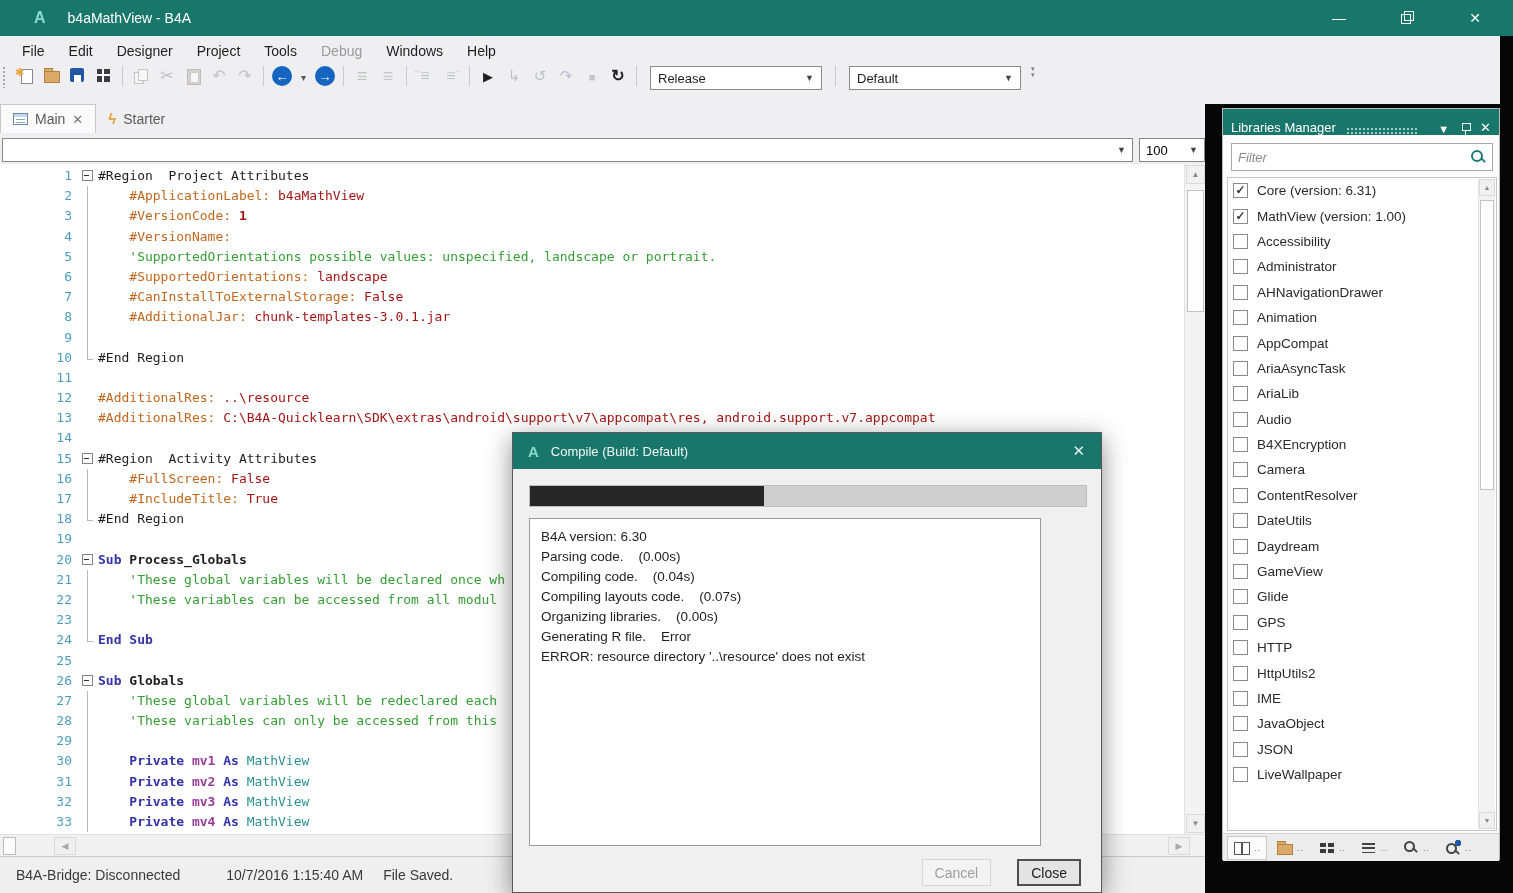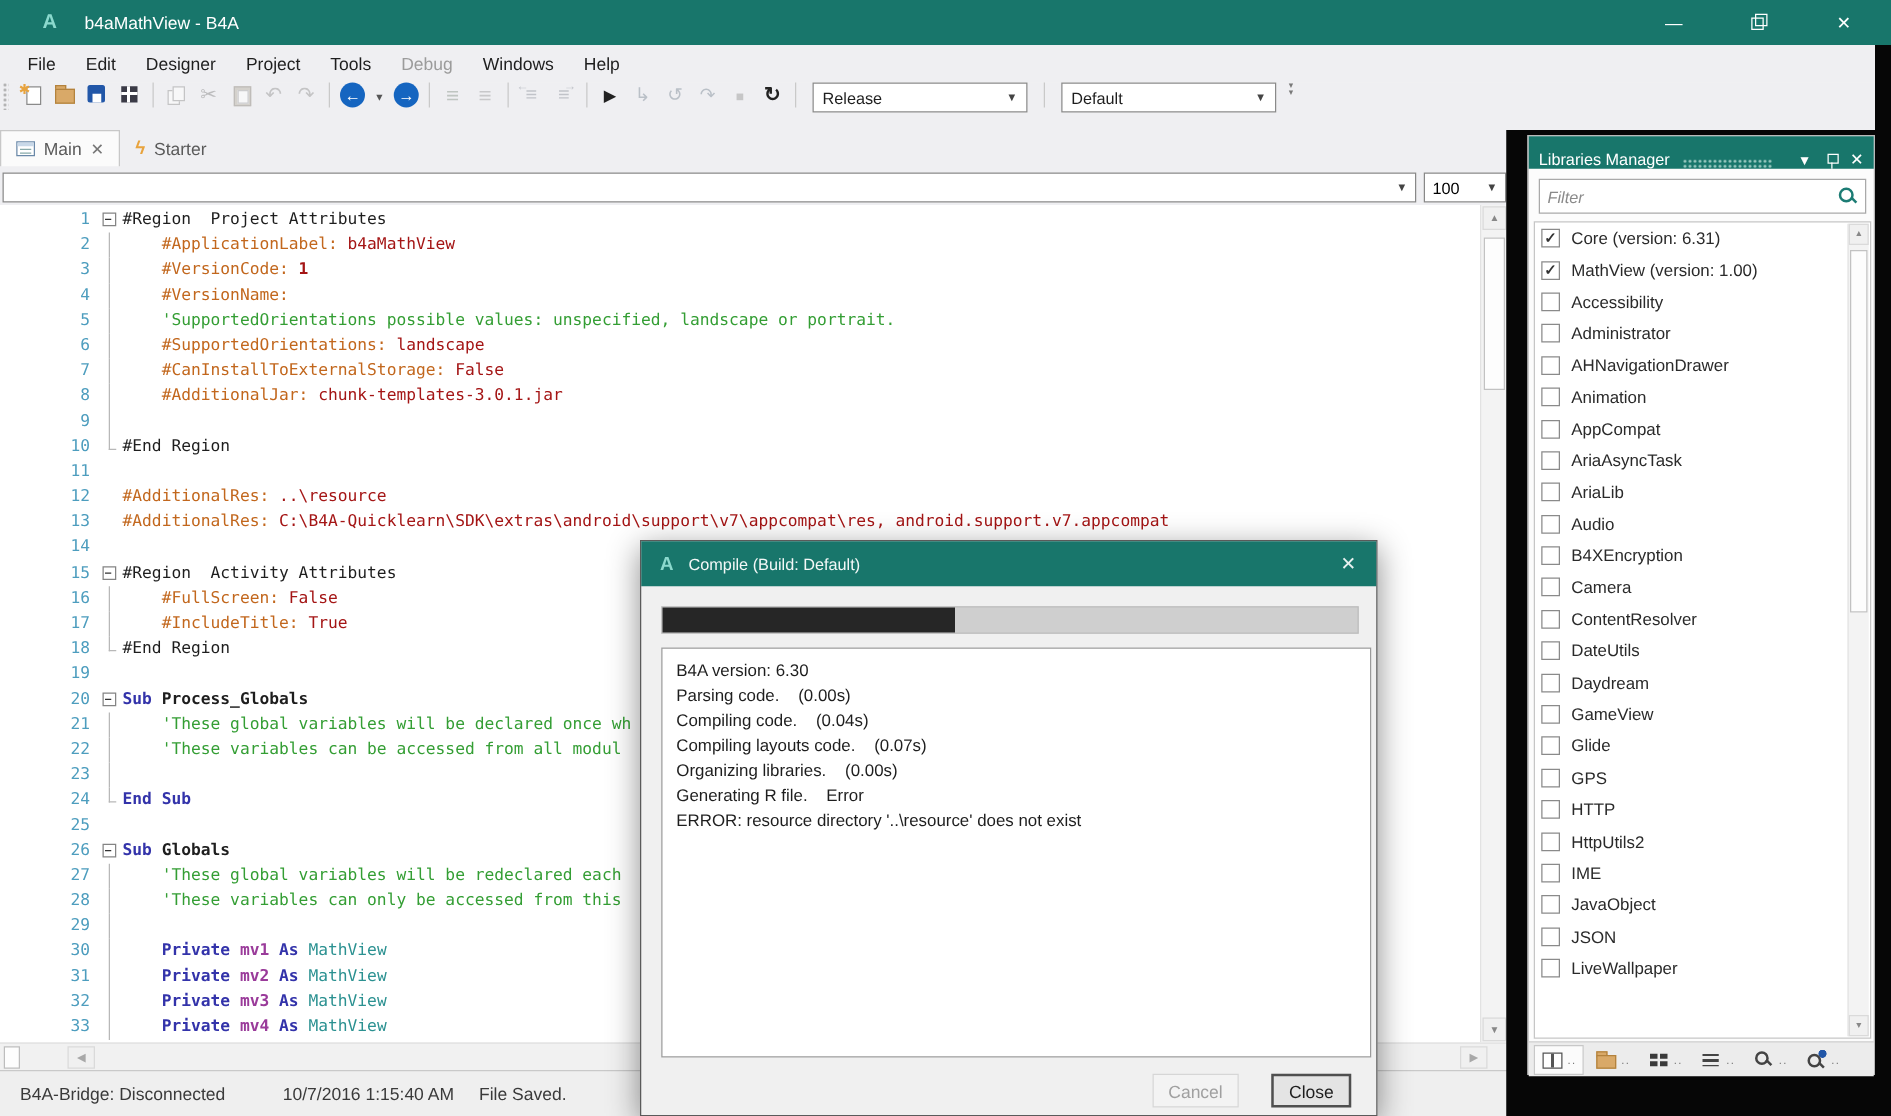--- a/index.html
+++ b/index.html
@@ -165,21 +165,21 @@
   .pti-references::after{content:"";position:absolute;left:10px;top:11px;width:6px;height:2px;background:#444;transform:rotate(45deg)}
 
   
   #dialog{position:absolute;left:512px;top:432px;width:590px;height:461px;background:#F0F0F0;border:1px solid #5A5A5A;box-shadow:0 6px 24px rgba(0,0,0,.45);z-index:50}
   #dlg-title{position:absolute;left:0;top:0;right:0;height:36px;background:var(--teal);display:flex;align-items:center;color:#fff}
   #dlg-title .app-logo{margin-left:15px;font-size:15px}
   #dlg-title .t{font-size:13px;margin-left:12px;opacity:.95}
   #dlg-close{margin-left:auto;margin-right:16px;font-size:15px;opacity:.9;cursor:default}
   #dlg-progress{position:absolute;left:16px;top:52px;width:558px;height:22px;background:#CFCFCF;border:1px solid #BDBDBD}
   #dlg-progress-fill{height:100%;background:#262626}
-  #compile-log{position:absolute;left:16px;top:85px;width:568px;height:328px;background:#fff;border:1px solid #9B9B9B;padding:8px 11px;font-size:13.5px;color:#1E1E1E;overflow:hidden}
+  #compile-log{position:absolute;left:16px;top:85px;width:512px;height:328px;background:#fff;border:1px solid #9B9B9B;padding:8px 11px;font-size:13.5px;color:#1E1E1E;overflow:hidden}
   .logline{line-height:20px;white-space:pre-wrap}
   #dlg-buttons{position:absolute;right:20px;top:426px;display:flex;gap:26px}
   .dbtn{height:27px;padding:0 12px;font-size:14px;display:flex;align-items:center;font-family:"Liberation Sans",sans-serif}
   #btn-cancel{color:#A0A0A0;background:#F3F3F3;border:1px solid #D6D6D6;min-width:48px;justify-content:center}
   #btn-close{color:#1E1E1E;background:#E4E4E4;border:2px solid #4F4F4F;min-width:58px;justify-content:center}
 </style>
 </head>
 <body>
 
 <div id="app">

